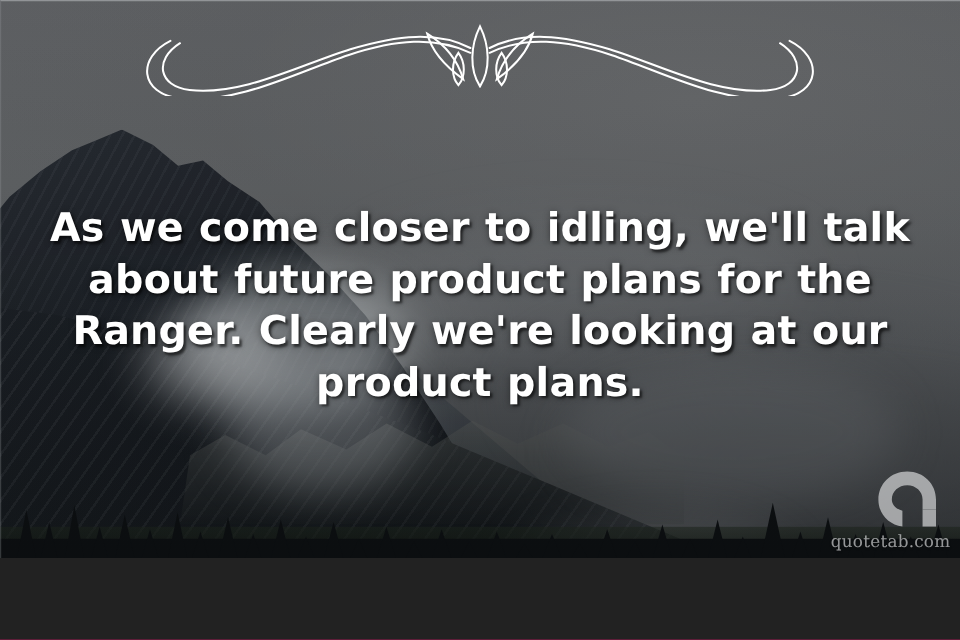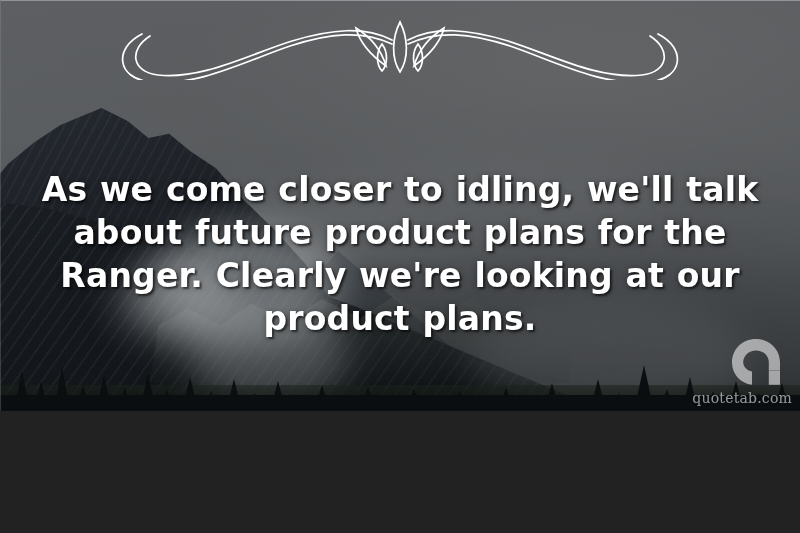--- a/index.html
+++ b/index.html
@@ -8,21 +8,21 @@
     padding: 0;
     background: #222;
   }
   body {
     font-family: "Liberation Sans", sans-serif;
   }
 
   #quote-card {
     position: relative;
     width: 800px;
-    height: 411px;
+    height: 465px;
     overflow: hidden;
     background: #be185d;
     user-select: none;
   }
 
   
   .bg-layer {
     position: absolute;
     inset: 0;
     overflow: hidden;

